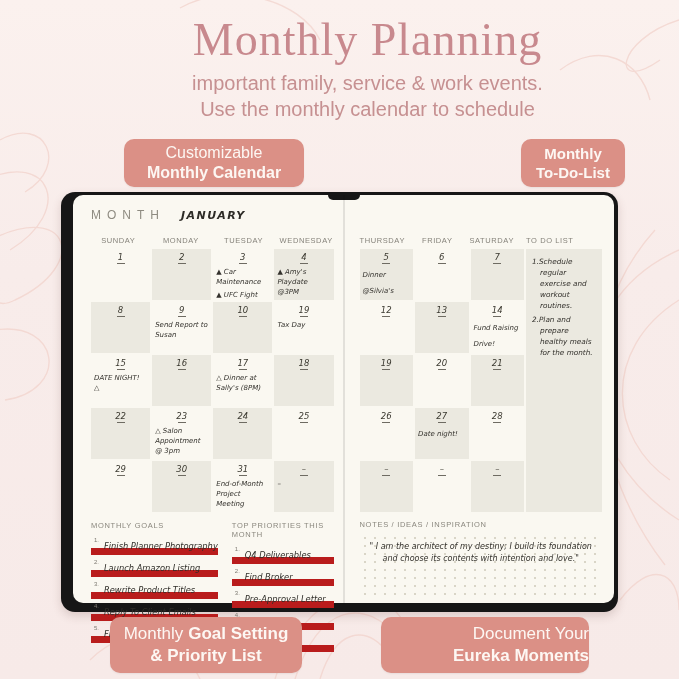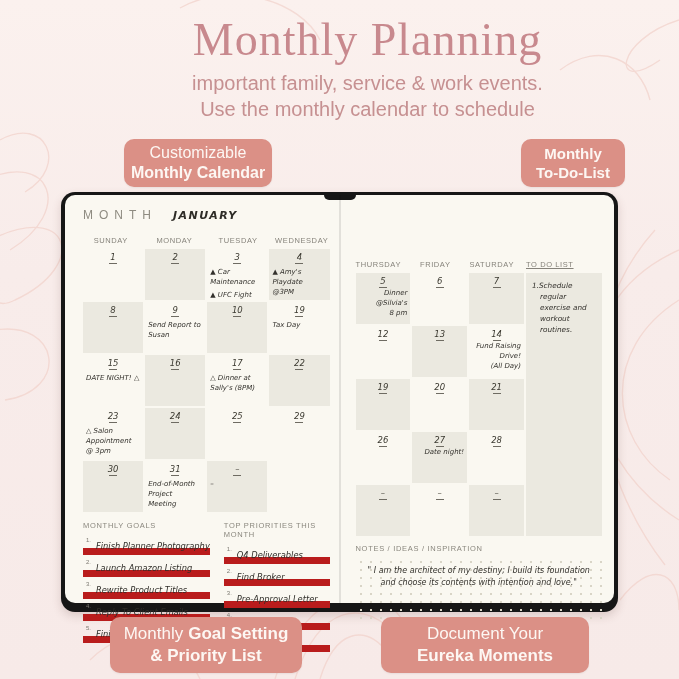--- a/index.html
+++ b/index.html
@@ -17,59 +17,59 @@
   }
   .subtitle{font-size:20px;color:#c69091;line-height:1.3;margin-top:6px;font-weight:400;}
   
   .badge{
     position:absolute;background:#db9086;color:#fdf7f3;border-radius:10px;z-index:3;
     display:flex;flex-direction:column;align-items:center;justify-content:center;
     text-align:center;line-height:1.28;box-shadow:0 1px 2px rgba(0,0,0,.06);
   }
   .badge .bold{font-weight:bold;}
   .b-line{display:flex;gap:5px;justify-content:center;}
-  #badge-tl{left:124px;top:139px;width:148px;height:48px;font-size:16px;}
+  #badge-tl{left:124px;top:139px;width:180px;height:48px;font-size:16px;}
   #badge-tr{left:521px;top:139px;width:104px;height:48px;font-size:15px;font-weight:bold;}
   #badge-bl{left:110px;top:617px;width:192px;height:56px;font-size:17px;}
-  #badge-br{left:381px;top:617px;width:208px;height:56px;font-size:17px;}
+  #badge-br{left:381px;top:617px;width:208px;height:56px;font-size:17px;align-items:flex-end;}
   
   .notebook{
     position:absolute;left:61px;top:192px;width:557px;height:420px;z-index:2;
-    background:#161616;border-radius:14px;padding:3px 4px 9px 4px;box-sizing:border-box;
+    background:#161616;border-radius:14px;padding:3px 4px 9px 12px;box-sizing:border-box;
     box-shadow:0 4px 10px rgba(90,50,45,.18);
   }
   .pages{position:relative;display:flex;width:100%;height:100%;background:#faf8f1;border-radius:10px;}
   .pages::after{
     content:"";position:absolute;left:calc(50% - 1px);top:0;bottom:0;width:2px;
     background:linear-gradient(90deg,rgba(0,0,0,.03),rgba(0,0,0,.16),rgba(0,0,0,.03));
   }
   .notch{position:absolute;top:0;left:calc(50% - 16px);width:32px;height:5px;background:#161616;border-radius:0 0 5px 5px;}
   .page{width:50%;box-sizing:border-box;}
   .page-left{padding:13px 10px 8px 18px;}
   .page-right{padding:13px 12px 8px 16px;}
   
   .month-row{display:flex;align-items:baseline;gap:16px;height:18px;margin-bottom:7px;}
   .month-label{font-size:12px;letter-spacing:6px;color:#8e8b81;}
   .month-value{font-size:11px;font-weight:bold;letter-spacing:1.5px;color:#2e2c27;
     font-style:italic;font-family:"DejaVu Sans",sans-serif;}
   
   .weekday-row{display:grid;grid-template-columns:repeat(4,1fr);gap:8px;height:12px;}
-  .weekday-row-right{display:grid;grid-template-columns:1fr 1fr 1fr 76px;gap:12px;height:12px;margin-top:24px;}
+  .weekday-row-right{display:grid;grid-template-columns:1fr 1fr 1fr 76px;gap:12px;height:12px;}
   .weekday{font-size:7.5px;letter-spacing:.6px;color:#86837b;text-align:center;align-self:end;}
-  .todo-head{font-size:7.5px;letter-spacing:.6px;color:#86837b;align-self:end;text-decoration:underline;}
+  .todo-head{font-size:7.5px;letter-spacing:.6px;color:#86837b;align-self:end;}
   
   .cal-grid{display:grid;grid-template-columns:repeat(4,1fr);grid-auto-rows:51px;gap:2px;margin-top:4px;}
   .cal-grid-right{display:grid;grid-template-columns:1fr 1fr 1fr 76px;grid-auto-rows:51px;gap:2px;margin-top:4px;}
   .cal-cell{padding:3px 3px 2px 3px;overflow:hidden;}
   .cal-cell.shaded{background:#ebe9e0;}
   .cell-date{font-size:8.5px;color:#3a382f;text-align:center;font-family:"DejaVu Sans",sans-serif;font-style:italic;}
   .cell-date::after{content:"";display:block;width:8px;margin:1px auto 0;border-top:1px solid #6e6b62;}
   .cell-entry{font-size:7px;line-height:1.45;color:#33312c;font-style:italic;
     font-family:"DejaVu Sans",sans-serif;margin-top:3px;}
-  .cal-grid-right .cell-entry{text-align:right;margin-top:0;}
+  .cal-grid-right .cell-entry{text-align:left;margin-top:6px;}
   
   .todo-panel{grid-column:4;grid-row:1 / span 5;background:#ebe9e0;padding:8px 4px 8px 6px;box-sizing:border-box;}
   .todo-item{font-size:7.3px;line-height:1.5;color:#33312c;font-style:italic;
     font-family:"DejaVu Sans",sans-serif;padding-left:8px;text-indent:-8px;margin-bottom:3px;}
   
   .lists-row{display:flex;gap:14px;margin-top:9px;}
   .goals-col{flex:1.12;}
   .prio-col{flex:1;}
   .section-header{font-size:7.5px;letter-spacing:.7px;color:#8a877e;margin-bottom:5px;}
   .goal-item{position:relative;border-bottom:7px solid #b91c1c;padding:0 0 2px 13px;height:11px;margin-bottom:2px;}
@@ -187,20 +187,23 @@
             <div class="cell-entry">DATE NIGHT! △</div>
           </div>
           <div class="cal-cell shaded">
             <div class="cell-date">16</div>
           </div>
           <div class="cal-cell">
             <div class="cell-date">17</div>
             <div class="cell-entry">△ Dinner at Sally's (8PM)</div>
           </div>
           <div class="cal-cell shaded">
+            <div class="cell-date">18</div>
+          </div>
+          <div class="cal-cell shaded">
             <div class="cell-date">22</div>
           </div>
           <div class="cal-cell">
             <div class="cell-date">23</div>
             <div class="cell-entry">△ Salon Appointment @ 3pm</div>
           </div>
           <div class="cal-cell shaded">
             <div class="cell-date">24</div>
           </div>
           <div class="cal-cell">
@@ -249,20 +252,21 @@
       <div style="height:25px"></div>
       <div class="weekday-row-right">
         <span class="weekday" id="wd-thu">THURSDAY</span>
         <span class="weekday" id="wd-fri">FRIDAY</span>
         <span class="weekday" id="wd-sat">SATURDAY</span>
         <span class="todo-head">TO DO LIST</span>
       </div>
       <div class="cal-grid-right" id="grid-right">
         <div class="todo-panel" id="todo-panel">
             <div class="todo-item">1.Schedule regular exercise and workout routines.</div>
+            <div class="todo-item">2.Plan and prepare healthy meals for the month.</div>
           </div>
       <div class="cal-cell shaded">
             <div class="cell-date">5</div>
             <div class="cell-entry">Dinner</div>
             <div class="cell-entry">@Silvia's</div>
             <div class="cell-entry">8 pm</div>
           </div>
           <div class="cal-cell">
             <div class="cell-date">6</div>
           </div>

